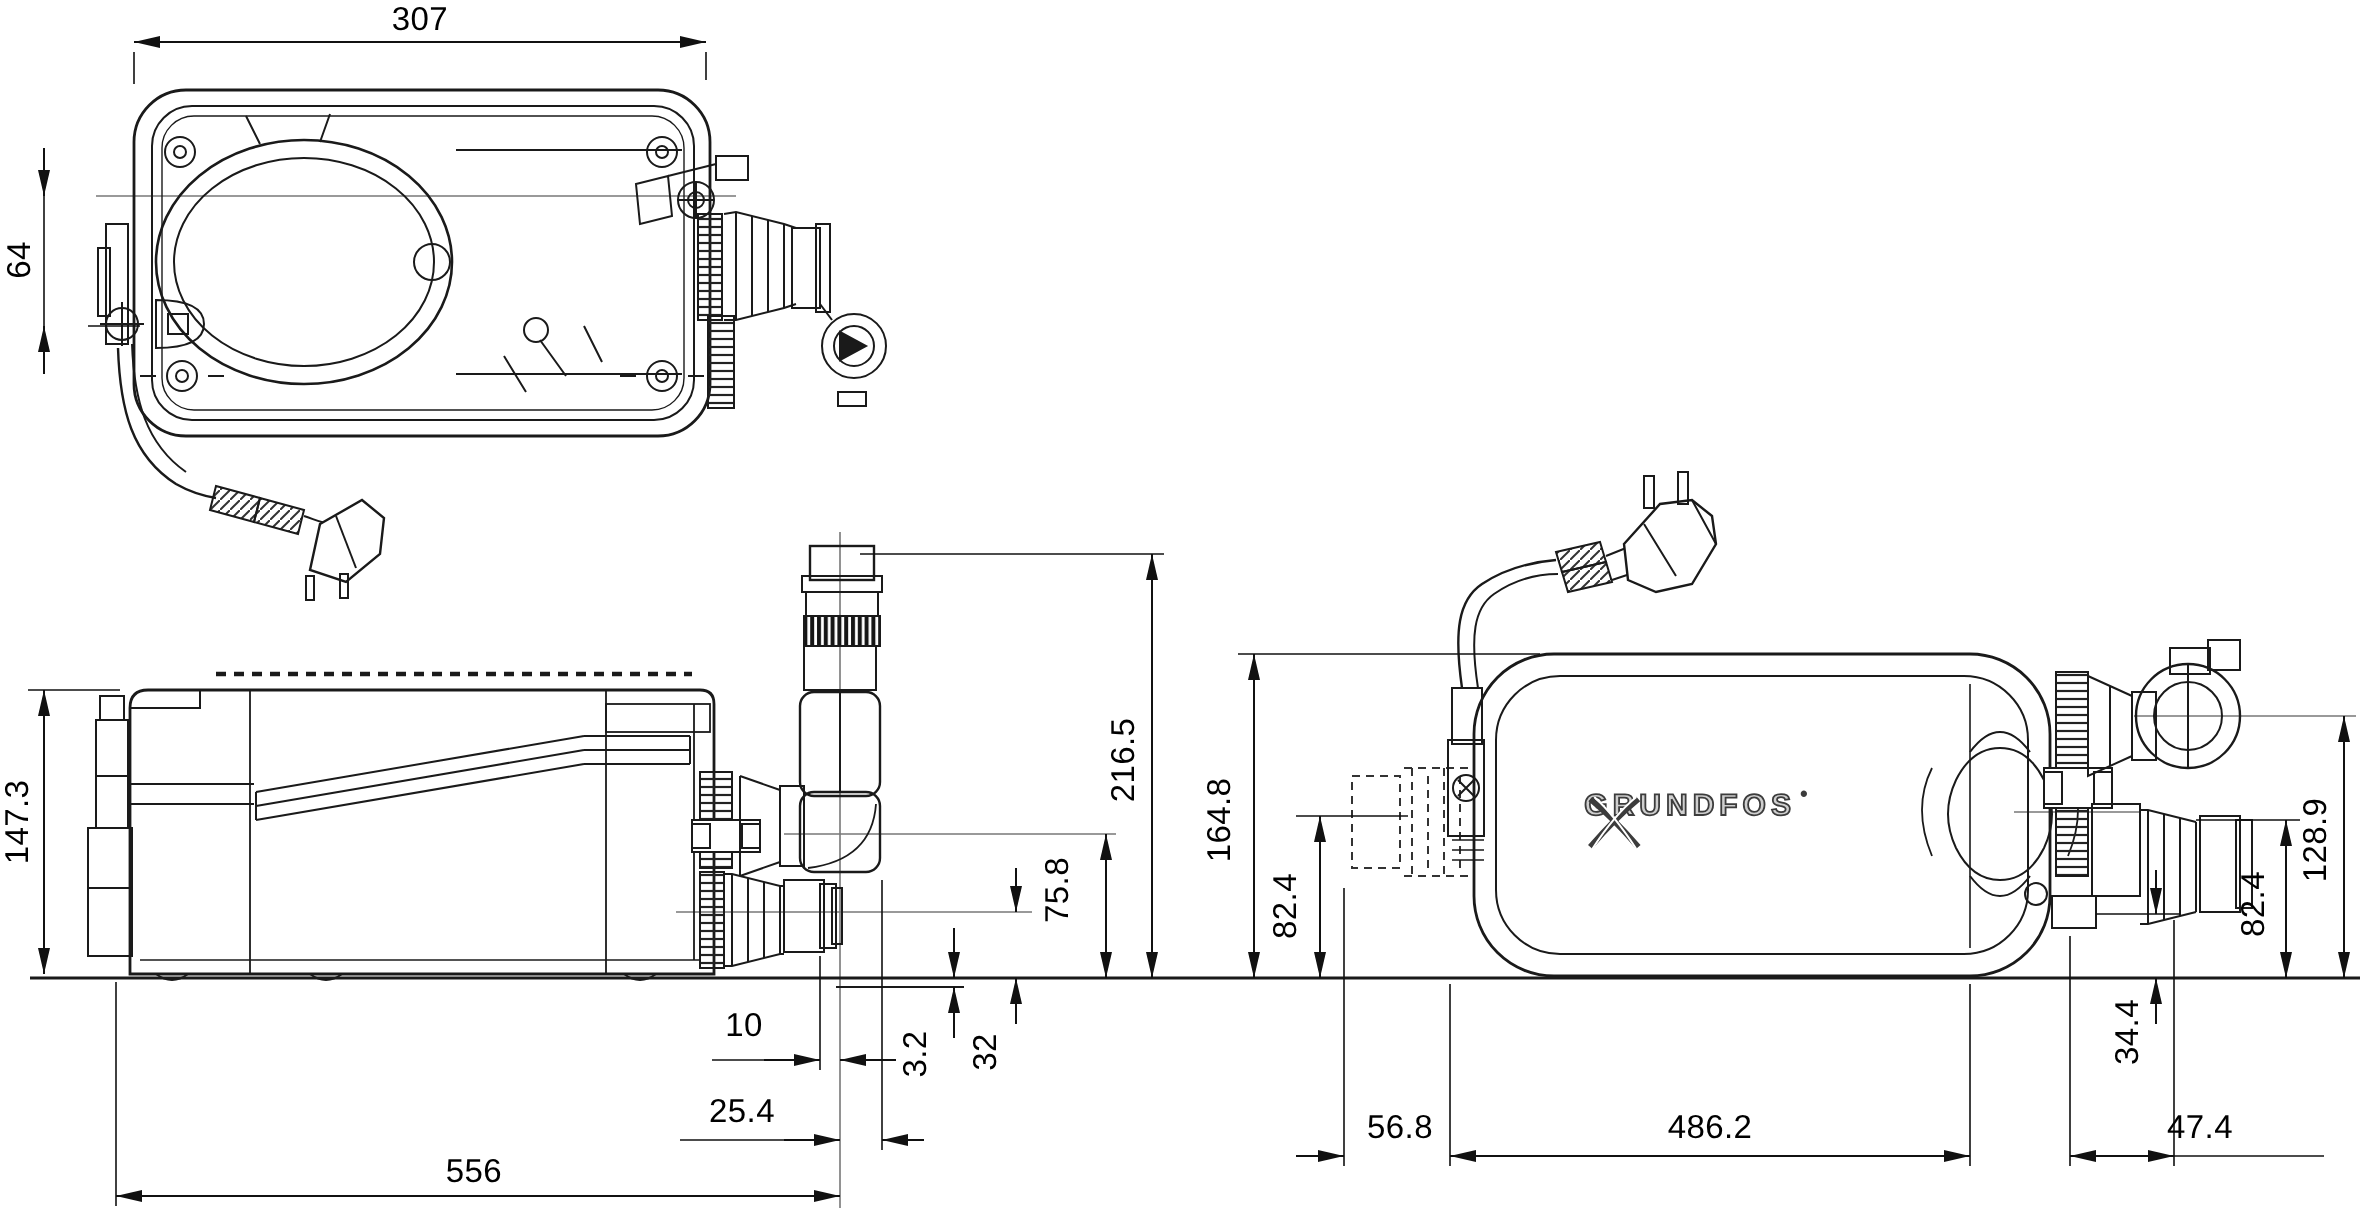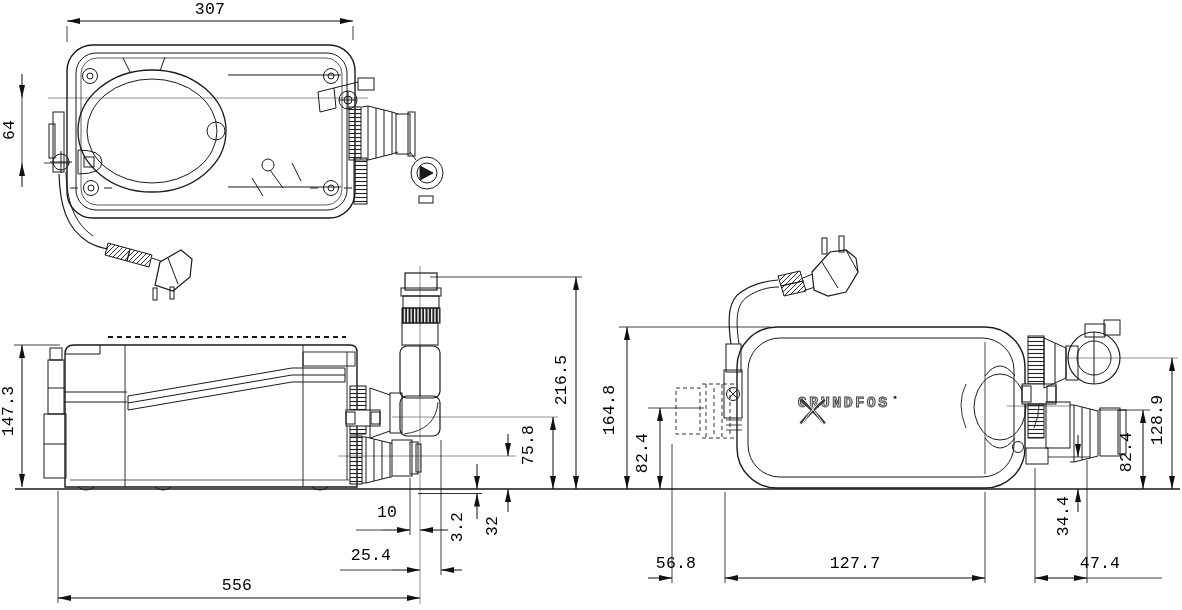--- a/index.html
+++ b/index.html
@@ -1,17 +1,17 @@
 <!DOCTYPE html>
 <html><head>
 <meta charset="utf-8">
 <style>
   html,body{margin:0;padding:0;background:#ffffff;}
   .stage{position:relative;width:1182px;height:610px;background:#fff;overflow:hidden;
-         font-family:Liberation Mono, monospace;}
+         font-family:Liberation Sans, sans-serif;}
   .stage svg{position:absolute;left:0;top:0;}
   .lbl{position:absolute;font-size:16.5px;color:#000;white-space:nowrap;
        transform:translate(-50%,-50%);line-height:1;letter-spacing:0.2px;}
   .lbl.v{transform:translate(-50%,-50%) rotate(-90deg);}
   .logo{position:absolute;left:848px;top:403px;transform:translate(-50%,-50%);
         display:flex;align-items:center;gap:2px;}
   .logo .brand{font-size:15px;font-weight:bold;letter-spacing:2.5px;
         color:#cfcfcf;-webkit-text-stroke:0.9px #3c3c3c;}
   .logo .dot{font-size:11px;color:#3c3c3c;transform:translateY(-6px);font-weight:bold;}
 </style>
@@ -258,30 +258,30 @@
   <path d="M1078,435 L1078,457" marker-end="url(#arw)"></path>
   <path d="M1078,512 L1078,489" marker-end="url(#arw)"></path>
   <path d="M1048,457 H1090" stroke-width="0.8"></path>
 </g>
 </svg>
 
 <div class="lbl" style="left:210px;top:10px">307</div>
 <div class="lbl v" style="left:10px;top:130px">64</div>
 <div class="lbl v" style="left:9px;top:411px">147.3</div>
 <div class="lbl" style="left:237px;top:586px">556</div>
-<div class="lbl" style="left:387px;top:513px">10</div>
+<div class="lbl" style="left:372px;top:513px">10</div>
 <div class="lbl" style="left:371px;top:556px">25.4</div>
 <div class="lbl v" style="left:458px;top:527px">3.2</div>
 <div class="lbl v" style="left:493px;top:526px">32</div>
 <div class="lbl v" style="left:529px;top:445px">75.8</div>
 <div class="lbl v" style="left:562px;top:380px">216.5</div>
 <div class="lbl v" style="left:610px;top:410px">164.8</div>
 <div class="lbl v" style="left:643px;top:453px">82.4</div>
-<div class="lbl" style="left:676px;top:564px">56.8</div>
-<div class="lbl" style="left:855px;top:564px">127.7</div>
+<div class="lbl" style="left:700px;top:564px">56.8</div>
+<div class="lbl" style="left:855px;top:564px">486.2</div>
 <div class="lbl" style="left:1100px;top:564px">47.4</div>
 <div class="lbl v" style="left:1158px;top:420px">128.9</div>
 <div class="lbl v" style="left:1127px;top:452px">82.4</div>
 <div class="lbl v" style="left:1064px;top:516px">34.4</div>
 
 <div class="logo">
   <span class="brand">GRUNDFOS</span>
   <span class="dot">•</span>
   <svg width="30" height="34" viewBox="0 0 30 34">
     <path d="M3,5 Q14,14 27,29 M27,5 Q16,14 3,29" stroke="#3c3c3c" stroke-width="3" fill="none"></path>

